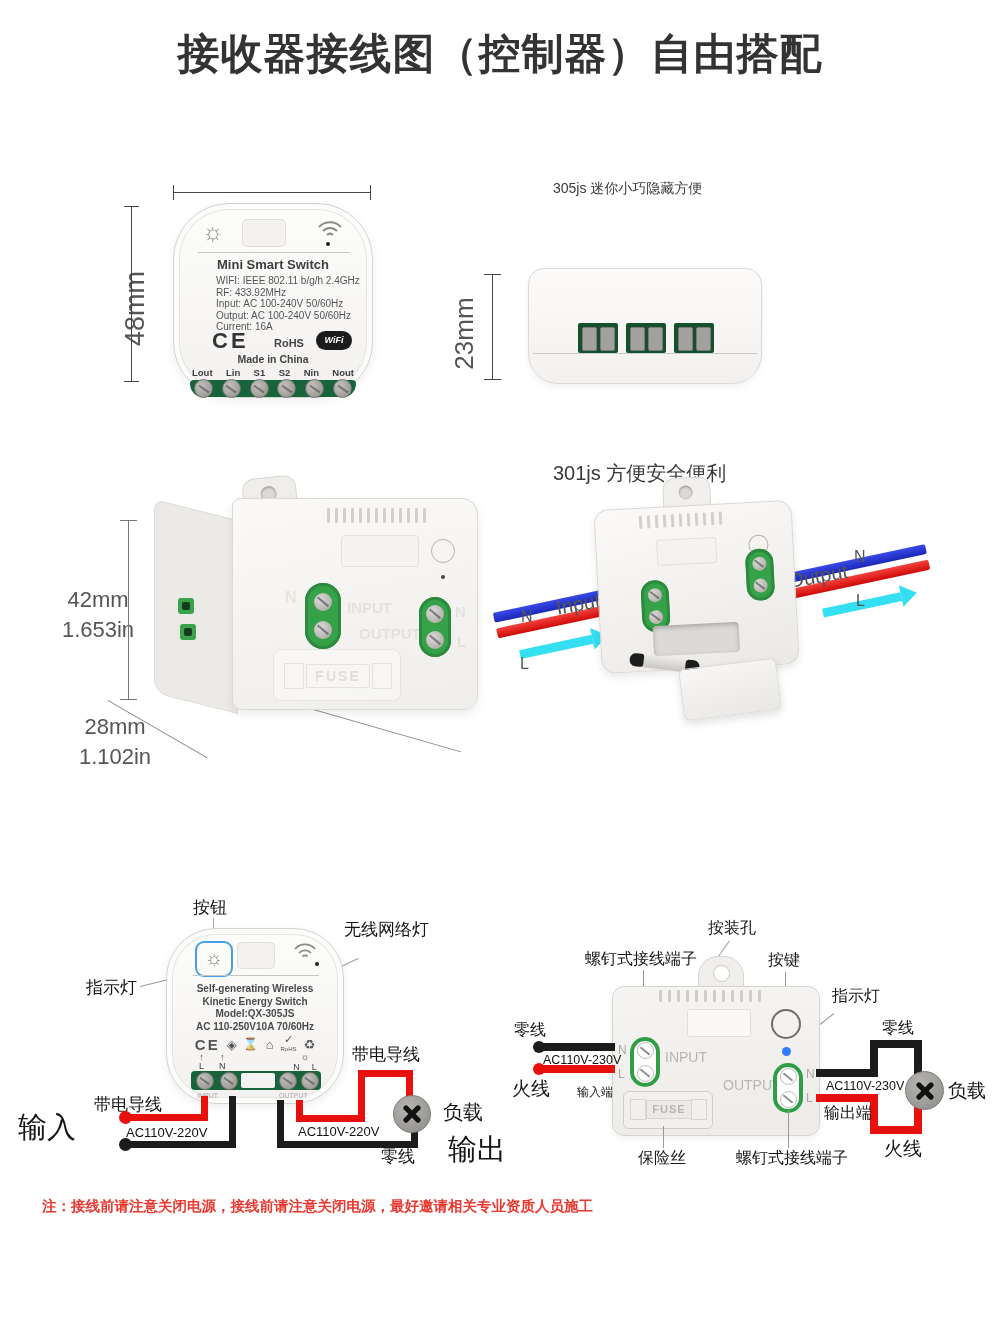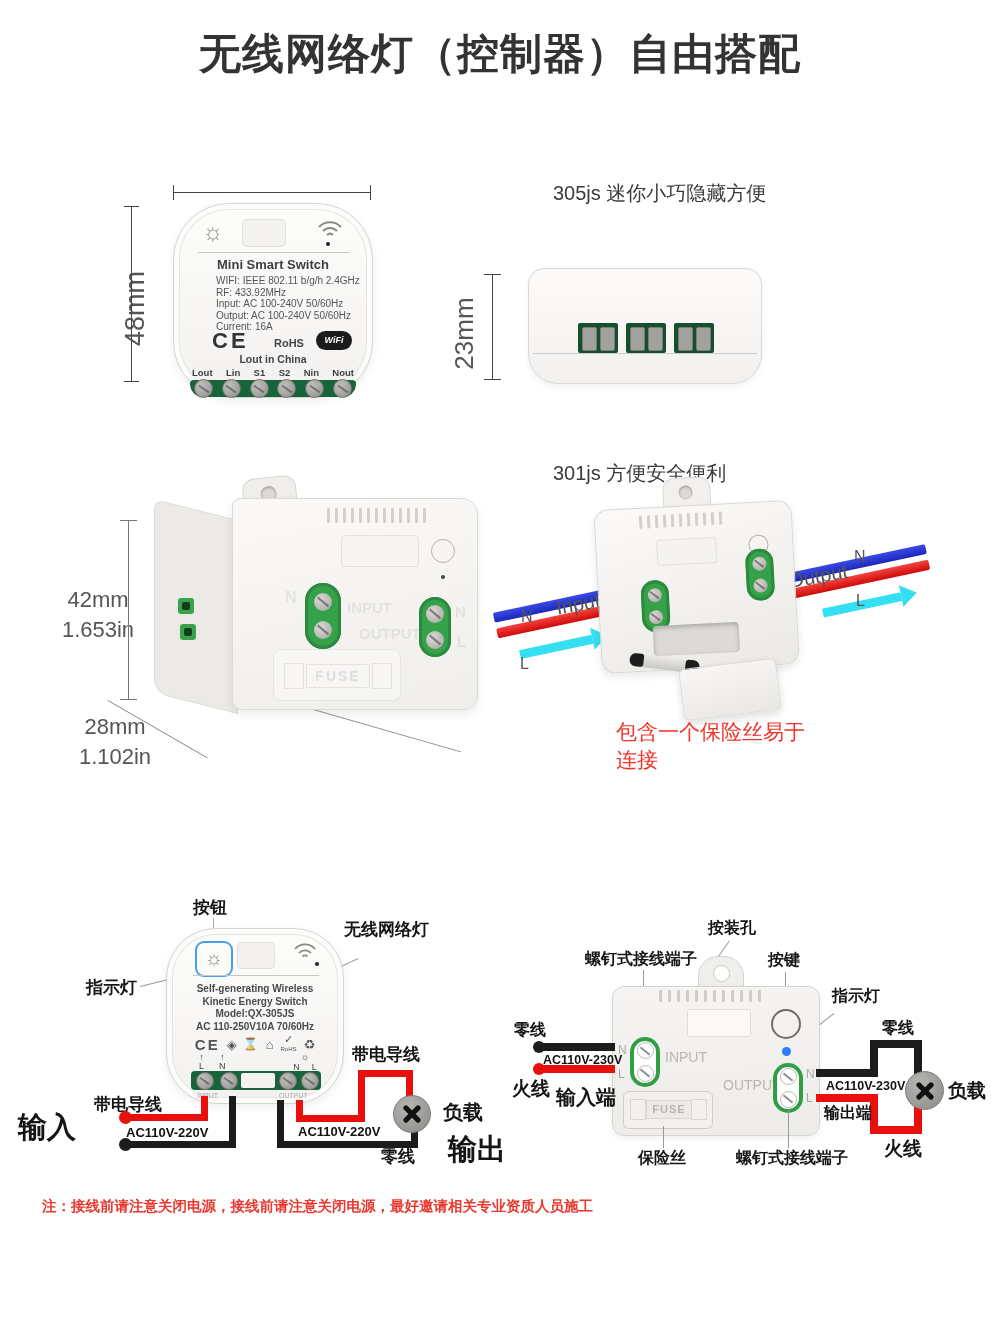--- a/index.html
+++ b/index.html
@@ -1,19 +1,19 @@
 <!DOCTYPE html>
 <html><head>
 <meta charset="utf-8">
 <style>
   html,body{margin:0;padding:0;background:#fff;}
   .canvas{position:relative;width:1000px;height:1327px;background:#ffffff;overflow:hidden;
           font-family:"Liberation Sans","DejaVu Sans",sans-serif;color:#333;}
   .abs{position:absolute;}
-  .lbl{position:absolute;font-weight:700;color:#151515;white-space:nowrap;}
+  .lbl{position:absolute;font-weight:400;color:#151515;white-space:nowrap;}
   .dimtxt{position:absolute;color:#555;white-space:nowrap;}
   .thin{position:absolute;background:#9c9a97;height:1px;}
   .wire{position:absolute;}
   .w-red{background:#e8100c;}
   .w-black{background:#1c1c1c;}
   .dot{position:absolute;width:13px;height:13px;border-radius:50%;}
   .dot.red{background:#e8100c;}
   .dot.black{background:#1c1c1c;}
   .round-device{position:absolute;background:linear-gradient(180deg,#fdfdfc,#f3f1ef);
       border:1px solid #d6d4d1;border-radius:56px;
@@ -31,21 +31,21 @@
   .xbar{position:absolute;left:50%;top:50%;width:22px;height:5px;background:#111;border-radius:2px;}
   .loadc{position:absolute;border-radius:50%;background:radial-gradient(circle at 38% 32%,#b7b5b2,#8d8b88);border:1px solid #7c7a77;}
   .capline{position:absolute;background:#555;}
   .svgwifi{position:absolute;}
 </style>
 </head>
 <body>
 
 <div class="canvas">
 
-  <div class="abs" style="left:0;top:26px;width:1000px;text-align:center;font-size:42px;font-weight:600;color:#333;letter-spacing:1px;">无线网络灯（控制器）自由搭配</div>
+  <div class="abs" style="left:0;top:26px;width:1000px;text-align:center;font-size:42px;font-weight:600;color:#333;letter-spacing:1px;">接收器接线图（控制器）自由搭配</div>
 
   <div class="capline" style="left:173px;top:192px;width:198px;height:1px;background:#444;"></div>
   <div class="capline" style="left:173px;top:185px;width:1px;height:15px;background:#444;"></div>
   <div class="capline" style="left:370px;top:185px;width:1px;height:15px;background:#444;"></div>
 
   <div class="dimtxt" style="left:98px;top:293px;font-size:27px;transform:rotate(-90deg);transform-origin:center;">48mm</div>
   <div class="capline" style="left:131px;top:206px;width:1px;height:176px;background:#444;"></div>
   <div class="capline" style="left:124px;top:206px;width:15px;height:1px;background:#444;"></div>
   <div class="capline" style="left:124px;top:381px;width:15px;height:1px;background:#444;"></div>
 
@@ -66,41 +66,41 @@
       <div>WIFI: IEEE 802.11 b/g/h 2.4GHz</div>
       <div>RF: 433.92MHz</div>
       <div>Input: AC 100-240V 50/60Hz</div>
       <div>Output: AC 100-240V 50/60Hz</div>
       <div>Current: 16A</div>
     </div>
 
     <span class="abs" style="left:38px;top:124px;font-size:22px;letter-spacing:3px;color:#333;font-weight:600;">CE</span>
     <span class="abs" style="left:100px;top:133px;font-size:11px;color:#444;font-weight:600;">RoHS</span>
     <span class="abs" style="left:142px;top:127px;width:36px;height:19px;background:#1b1b1b;border-radius:10px;color:#fff;font-size:9px;font-weight:700;text-align:center;line-height:19px;font-style:italic;">WiFi</span>
-    <div class="abs" style="left:0;top:149px;width:100%;text-align:center;font-size:10.5px;color:#444;font-weight:600;">Lout in China</div>
+    <div class="abs" style="left:0;top:149px;width:100%;text-align:center;font-size:10.5px;color:#444;font-weight:600;">Made in China</div>
 
     <div class="abs" style="left:18px;top:163px;width:162px;display:flex;justify-content:space-between;font-size:9.5px;font-weight:700;color:#3e3e3e;">
       <span>Lout</span>
       <span>Lin</span>
       <span>S1</span>
       <span>S2</span>
       <span>Nin</span>
       <span>Nout</span>
     </div>
     <div class="greenstrip" style="left:16px;top:176px;width:166px;height:17px;display:flex;align-items:center;justify-content:space-between;padding:0 4px;box-sizing:border-box;border-radius:4px 4px 14px 14px;">
       <div class="screw" style="width:17px;height:17px;"></div>
       <div class="screw" style="width:17px;height:17px;"></div>
       <div class="screw" style="width:17px;height:17px;"></div>
       <div class="screw" style="width:17px;height:17px;"></div>
       <div class="screw" style="width:17px;height:17px;"></div>
       <div class="screw" style="width:17px;height:17px;"></div>
     </div>
   </div>
 
-  <div class="abs" style="left:553px;top:180px;font-size:20px;color:#3a3a3a;">305js 迷你小巧隐藏方便</div>
+  <div class="abs" style="left:553px;top:180px;font-size:14px;color:#3a3a3a;">305js 迷你小巧隐藏方便</div>
 
   <div class="dimtxt" style="left:428px;top:318px;font-size:26px;transform:rotate(-90deg);">23mm</div>
   <div class="capline" style="left:492px;top:274px;width:1px;height:106px;background:#444;"></div>
   <div class="capline" style="left:484px;top:274px;width:17px;height:1px;background:#444;"></div>
   <div class="capline" style="left:484px;top:379px;width:17px;height:1px;background:#444;"></div>
 
   <div class="abs" style="left:528px;top:268px;width:232px;height:114px;background:linear-gradient(180deg,#fcfbfa,#f3f1ef);border:1px solid #dbd9d6;border-radius:16px 16px 30px 30px;box-shadow:0 3px 6px rgba(0,0,0,.06);">
     <div class="thin" style="left:4px;top:84px;width:224px;background:#ccc;"></div>
     <div class="abs" style="left:49px;top:54px;width:40px;height:30px;background:#15502e;border-radius:2px;">
       <div class="abs" style="left:4px;top:4px;width:13px;height:22px;background:#a3a19e;border:1px solid #7c7a77;border-radius:2px;"></div>
@@ -239,21 +239,20 @@
       <div class="abs" style="left:52px;top:118px;width:86px;height:30px;background:#dcdad7;border-radius:4px;box-shadow:inset 0 2px 5px rgba(0,0,0,.25);"></div>
     </div>
 
     <div class="abs" style="left:28px;top:150px;width:70px;height:13px;background:linear-gradient(180deg,#eceae7,#c9c7c4);border-radius:6px;transform:rotate(10deg);">
       <div class="abs" style="left:0;top:0;width:14px;height:13px;background:#1d1d1d;border-radius:6px 3px 3px 6px;"></div>
       <div class="abs" style="left:56px;top:0;width:14px;height:13px;background:#1d1d1d;border-radius:3px 6px 6px 3px;"></div>
     </div>
     <div class="abs" style="left:78px;top:160px;width:96px;height:50px;background:linear-gradient(170deg,#f8f7f5,#e9e7e4);border:1px solid #dcdad7;border-radius:6px;transform:rotate(-4deg);box-shadow:0 4px 8px rgba(0,0,0,.12);"></div>
   </div>
 
-  <div class="abs" style="left:616px;top:718px;width:205px;font-size:21px;line-height:28px;color:#f0342b;">包含一个保险丝易于连接</div>
 
 
   <div class="lbl" style="left:193px;top:896px;font-size:17px;">按钮</div>
   <div class="capline" style="left:213px;top:918px;width:1px;height:14px;background:#aaa;"></div>
   <div class="lbl" style="left:344px;top:918px;font-size:17px;">无线网络灯</div>
   <div class="thin" style="left:318px;top:958px;width:40px;transform:rotate(-25deg);transform-origin:right top;"></div>
   <div class="lbl" style="left:86px;top:976px;font-size:17px;">指示灯</div>
   <div class="thin" style="left:140px;top:986px;width:58px;transform:rotate(-14deg);transform-origin:left top;"></div>
 
   <div class="round-device" style="left:166px;top:928px;width:176px;height:174px;border-radius:50px;">
@@ -392,21 +391,21 @@
     </div>
   </div>
 
   <div class="lbl" style="left:514px;top:1020px;font-size:16px;">零线</div>
   <div class="dot black" style="left:533px;top:1041px;width:12px;height:12px;"></div>
   <div class="wire w-black" style="left:539px;top:1043px;width:76px;height:8px;"></div>
   <div class="lbl" style="left:543px;top:1053px;font-size:12.5px;color:#111;">AC110V-230V</div>
   <div class="dot red" style="left:533px;top:1063px;width:12px;height:12px;"></div>
   <div class="wire w-red" style="left:539px;top:1065px;width:76px;height:8px;"></div>
   <div class="lbl" style="left:512px;top:1076px;font-size:19px;">火线</div>
-  <div class="lbl" style="left:556px;top:1084px;font-size:20px;">输入端</div>
+  <div class="lbl" style="left:577px;top:1084px;font-size:12px;">输入端</div>
 
   <div class="wire w-black" style="left:816px;top:1069px;width:62px;height:8px;"></div>
   <div class="wire w-black" style="left:870px;top:1040px;width:8px;height:37px;"></div>
   <div class="wire w-black" style="left:870px;top:1040px;width:52px;height:8px;"></div>
   <div class="wire w-black" style="left:914px;top:1040px;width:8px;height:34px;"></div>
   <div class="lbl" style="left:882px;top:1018px;font-size:16px;">零线</div>
 
   <div class="wire w-red" style="left:816px;top:1094px;width:62px;height:8px;"></div>
   <div class="wire w-red" style="left:870px;top:1094px;width:8px;height:40px;"></div>
   <div class="wire w-red" style="left:870px;top:1126px;width:52px;height:8px;"></div>

